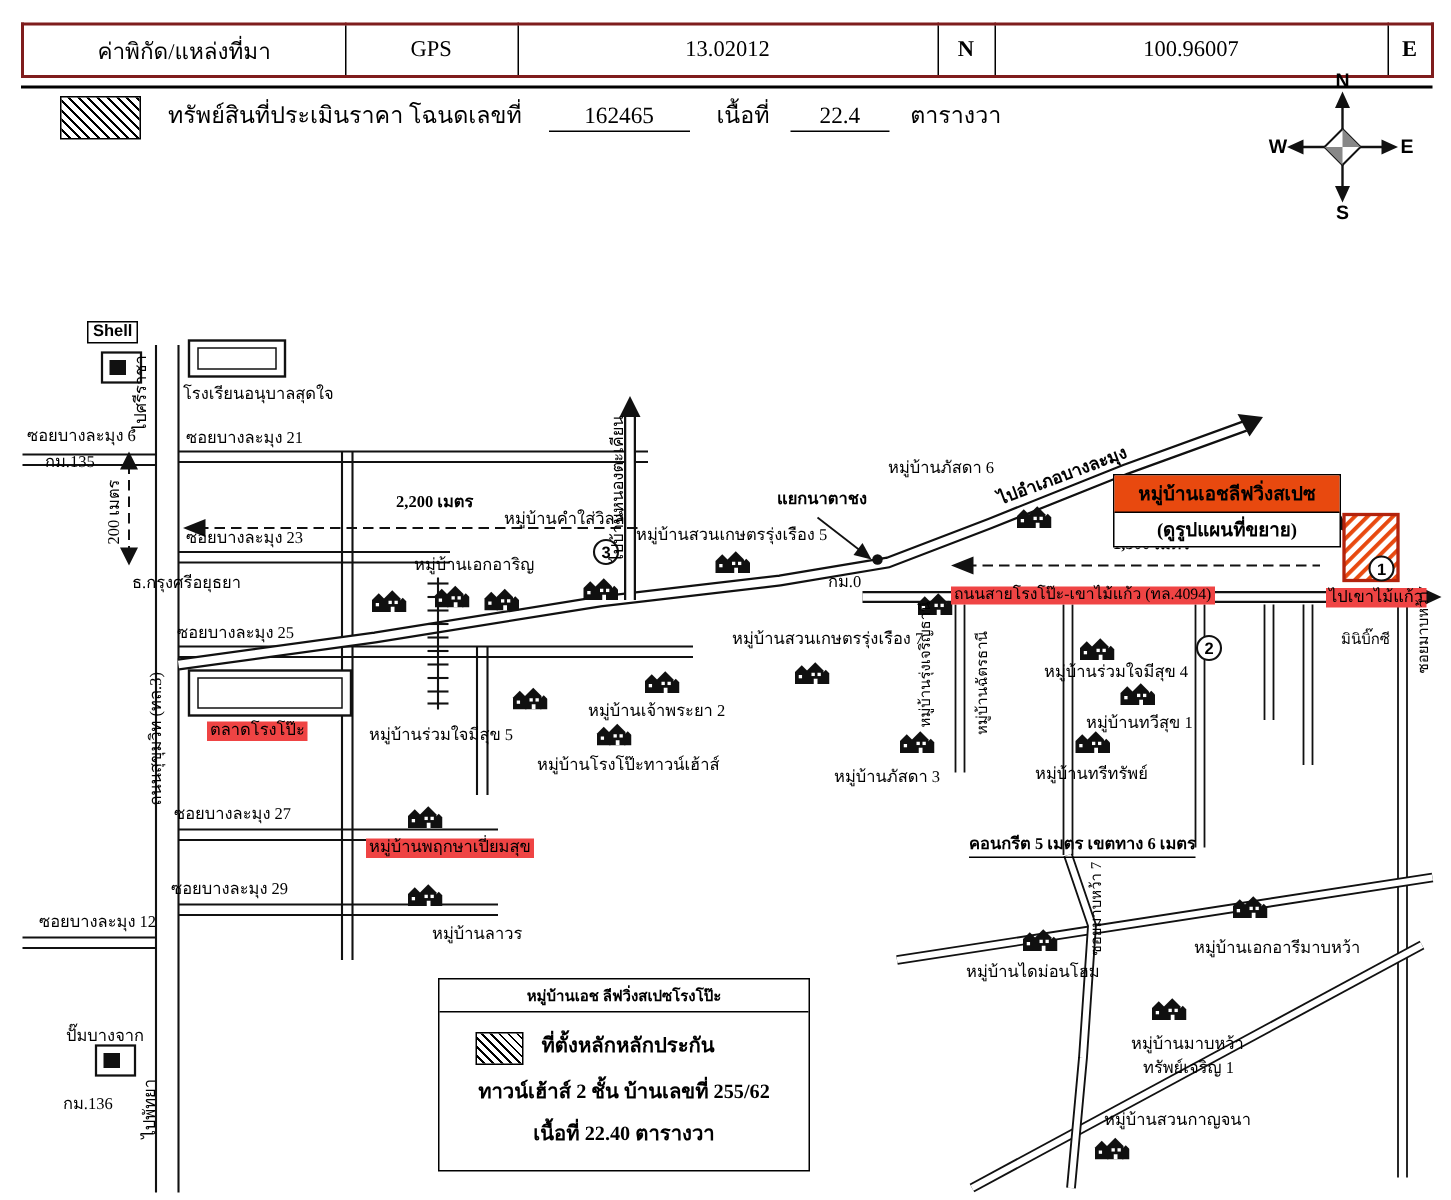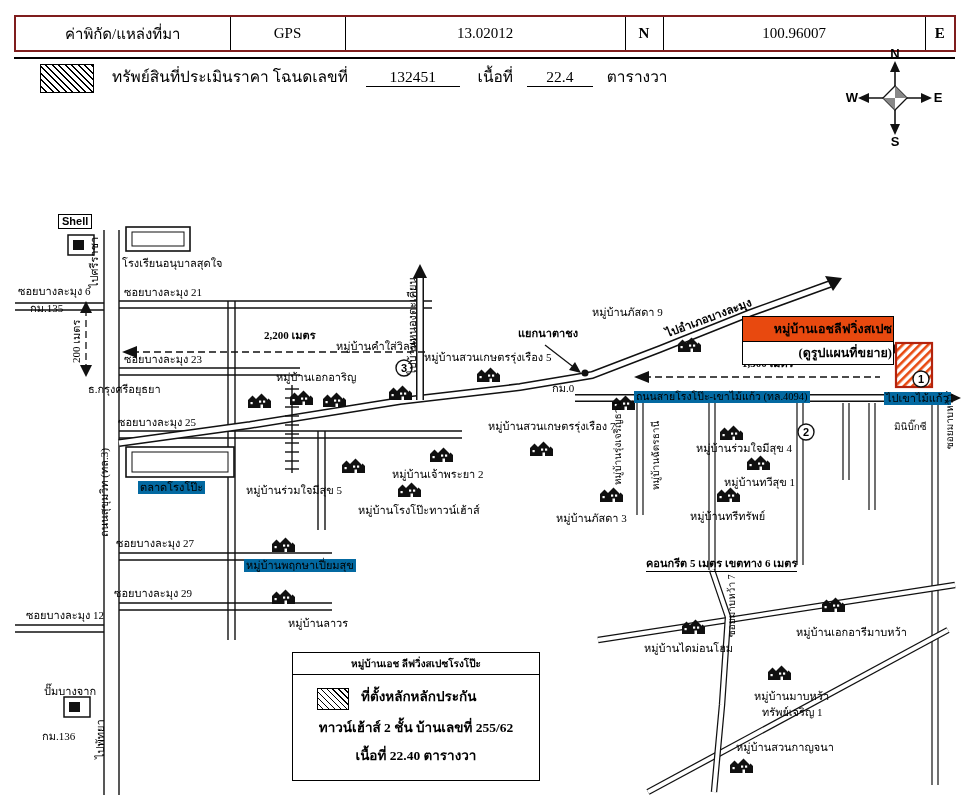--- a/index.html
+++ b/index.html
@@ -37,29 +37,29 @@
   .dash{stroke:#111;stroke-width:1.3;stroke-dasharray:7 4;fill:none}
   .ptr{stroke:#111;stroke-width:1.2;fill:none}
   .arr{fill:#111}
   .mk circle{fill:#fff;stroke:#111;stroke-width:1.4}
   .mk text{font-size:11px;text-anchor:middle;font-weight:bold;fill:#000;
            font-family:"Liberation Sans",sans-serif}
 
   .ml{position:absolute;font-size:11px;line-height:1.15;white-space:nowrap;color:#000}
   .ml.v{transform:rotate(-90deg);transform-origin:0 0}
   .ml.b{font-weight:bold}
-  .ml.bg{background:#0369a1;padding:0 2px}
+  .ml.bg{background:#ef4444;padding:0 2px}
   .ml.ul{border-bottom:1.2px solid #000;padding-bottom:1px}
   .ml.diag{transform:rotate(-20.5deg);transform-origin:0 0;font-size:11.5px;font-weight:bold}
   .ml.shellbox{border:1.2px solid #000;padding:0 3px;font-family:"Liberation Sans",sans-serif;
                font-weight:bold;font-size:11px}
 
   
   .hlbox{position:absolute;left:742px;top:131px;width:150px;border:1.6px solid #000;
-         background:#fff;text-align:right;font-weight:bold}
+         background:#fff;text-align:center;font-weight:bold}
   .hlbox .t{background:#e8490f;padding:2px 1px;font-size:12.5px;border-bottom:1.2px solid #000}
   .hlbox .s{padding:1px 1px;font-size:12.5px}
 
   
   .legend{position:absolute;left:292px;top:467px;width:246px;border:1.8px solid #000;background:#fff}
   .legend .lt{border-bottom:1.8px solid #000;text-align:center;font-weight:bold;
               font-size:10px;padding:3px 0}
   .legend .body{position:relative;padding:10px 8px 8px 8px;font-weight:bold;font-size:13.5px}
   .legend .sw{position:absolute;left:24px;top:13px;width:30px;height:20px;border:1.2px solid #000;
               background:repeating-linear-gradient(45deg,#fff 0 3px,#000 3px 4.2px)}
@@ -89,21 +89,21 @@
       <td>100.96007</td>
       <td class="bold">E</td>
     </tr>
   </tbody>
     </table>
   <div class="rule"></div>
 
   <div class="hatch-swatch"></div>
   <div class="prop-line" style="top:64px">
     <span>ทรัพย์สินที่ประเมินราคา โฉนดเลขที่</span>
-    <span class="u" style="margin:0 14px;min-width:62px">132451</span>
+    <span class="u" style="margin:0 14px;min-width:62px">162465</span>
     <span>เนื้อที่</span>
     <span class="u" style="margin:0 10px;min-width:34px">22.4</span>
     <span>ตารางวา</span>
   </div>
 
   <svg class="compass" width="100" height="100" viewBox="0 0 100 100">
     <line x1="50" y1="20" x2="50" y2="80" stroke="#111" stroke-width="1.6"></line>
     <line x1="20" y1="50" x2="80" y2="50" stroke="#111" stroke-width="1.6"></line>
     <polygon class="arr" points="50,13 45,24 55,24"></polygon>
     <polygon class="arr" points="50,87 45,76 55,76"></polygon>
@@ -311,21 +311,21 @@
     <div class="ml" style="left:88px;top:198px">ธ.กรุงศรีอยุธยา</div>
     <div class="ml" style="left:118px;top:231px">ซอยบางละมุง 25</div>
     <div class="ml v" style="left:98px;top:352px">ถนนสุขุมวิท (ทล.3)</div>
     <div class="ml bg" style="left:138px;top:296px">ตลาดโรงโป๊ะ</div>
     <div class="ml" style="left:276px;top:186px">หมู่บ้านเอกอาริญ</div>
     <div class="ml" style="left:336px;top:155px">หมู่บ้านคำใส่วิลล์</div>
     <div class="ml v" style="left:406px;top:190px">ไปบ้านหนองตะเคียน</div>
     <div class="ml" style="left:424px;top:166px">หมู่บ้านสวนเกษตรรุ่งเรือง 5</div>
     <div class="ml b" style="left:518px;top:142px">แยกนาตาชง</div>
     <div class="ml" style="left:552px;top:197px">กม.0</div>
-    <div class="ml" style="left:592px;top:121px">หมู่บ้านภัสดา 9</div>
+    <div class="ml" style="left:592px;top:121px">หมู่บ้านภัสดา 6</div>
     <div class="ml diag" style="left:664px;top:143px">ไปอำเภอบางละมุง</div>
     <div class="ml b" style="left:742px;top:172px">1,500 เมตร</div>
     <div class="ml bg" style="left:634px;top:206px;font-size:10.5px">ถนนสายโรงโป๊ะ-เขาไม้แก้ว (ทล.4094)</div>
     <div class="ml bg" style="left:884px;top:207px">ไปเขาไม้แก้ว</div>
     <div class="ml" style="left:894px;top:236px;font-size:10px">มินิบิ๊กซี</div>
     <div class="ml v" style="left:944px;top:264px;font-size:10px">ซอยมาบหว้า</div>
     <div class="ml" style="left:488px;top:235px">หมู่บ้านสวนเกษตรรุ่งเรือง 7</div>
     <div class="ml" style="left:246px;top:299px">หมู่บ้านร่วมใจมีสุข 5</div>
     <div class="ml" style="left:392px;top:283px">หมู่บ้านเจ้าพระยา 2</div>
     <div class="ml" style="left:358px;top:319px">หมู่บ้านโรงโป๊ะทาวน์เฮ้าส์</div>

